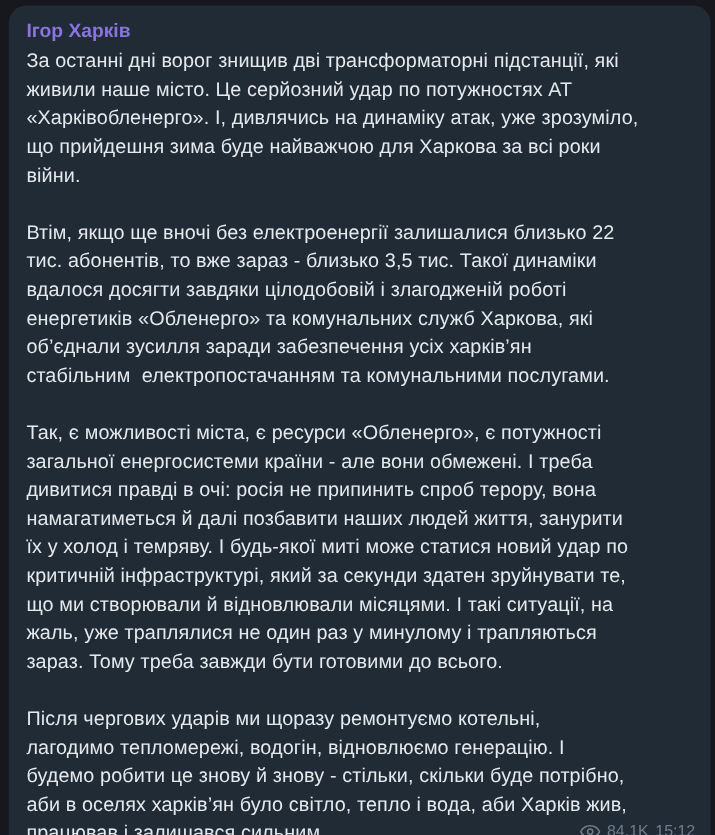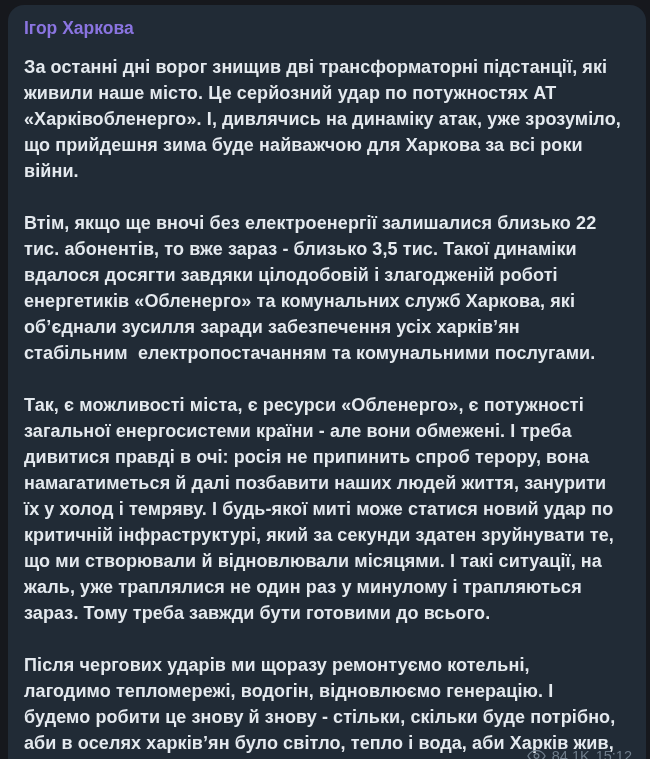--- a/index.html
+++ b/index.html
@@ -26,27 +26,26 @@
     padding: 9px 16px 0 16px;
   }
   .author {
     color: #8a74e0;
     font-size: 17.5px;
     font-weight: 700;
     line-height: 28px;
     cursor: pointer;
   }
   .body-text p {
-    margin: 12px 0 26px 0;
+    margin: 0 0 26px 0;
     color: #e4e9ee;
     font-size: 18px;
     line-height: 26px;
     white-space: pre-wrap;
     letter-spacing: 0.1px;
-    font-weight: bold;
   }
   .meta {
     position: absolute;
     top: 742px;
     right: 14px;
     display: flex;
     align-items: center;
     gap: 6px;
     color: #6f7d8b;
     font-size: 14.5px;
@@ -55,21 +54,21 @@
   }
   .meta .eye {
     display: inline-flex;
     align-items: center;
   }
 </style>
 </head>
 <body>
 
 <div class="bubble">
-  <div class="author">Ігор Харкова</div>
+  <div class="author">Ігор Харків</div>
 
   <div class="body-text">
     <p>За останні дні ворог знищив дві трансформаторні підстанції, які
 живили наше місто. Це серйозний удар по потужностях АТ
 «Харківобленерго». І, дивлячись на динаміку атак, уже зрозуміло,
 що прийдешня зима буде найважчою для Харкова за всі роки
 війни.</p>
     <p>Втім, якщо ще вночі без електроенергії залишалися близько 22
 тис. абонентів, то вже зараз - близько 3,5 тис. Такої динаміки
 вдалося досягти завдяки цілодобовій і злагодженій роботі

